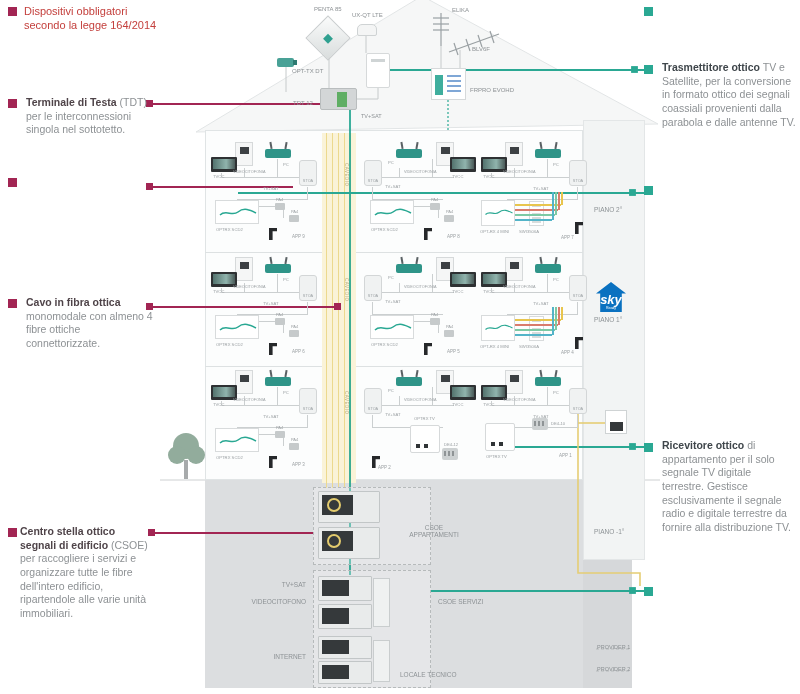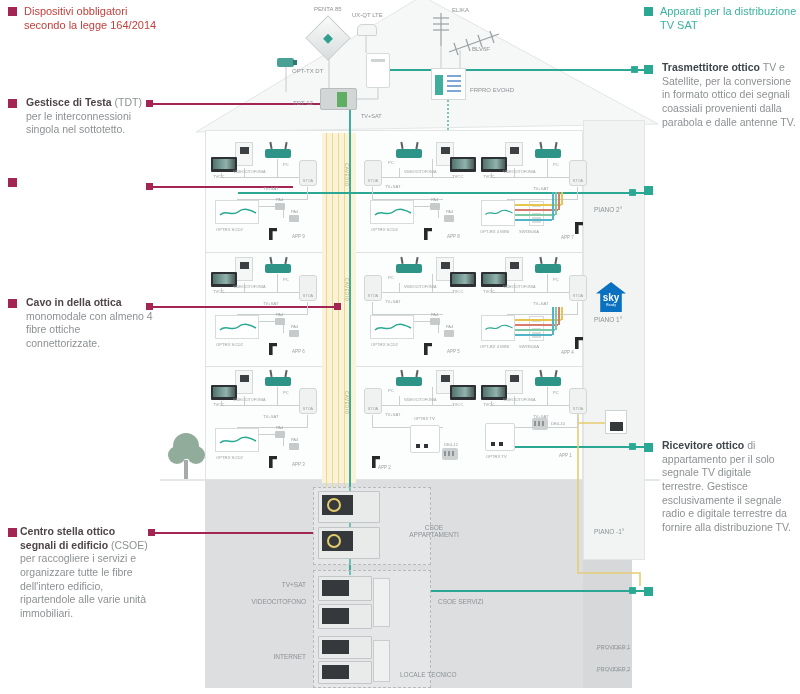--- a/index.html
+++ b/index.html
@@ -107,21 +107,21 @@
   .wave{position:absolute;left:2px;top:5px;width:40px;height:14px;}
   
   .cab{position:absolute;background:#e9ebeb;border:1px solid #c2c6c7;border-radius:1px;}
   .cab::before{content:"";position:absolute;left:3px;top:3px;width:52%;height:68%;background:#35393b;}
   .cab.coil::after{content:"";position:absolute;left:8px;top:6px;width:10px;height:10px;border:2px solid #e3cb6d;border-radius:50%;}
   .door{position:absolute;background:#eff1f1;border:1px solid #c9cdce;}
   
   .sky{position:absolute;left:596px;top:282px;width:30px;height:30px;background:#0a71c0;
        clip-path:polygon(50% 0,100% 38%,86% 38%,86% 100%,14% 100%,14% 38%,0 38%);
        color:#fff;text-align:center;}
-  .sky b{display:block;margin-top:11px;font-size:10px;line-height:1;}
+  .sky b{display:block;margin-top:11px;font-style:italic;font-size:13px;line-height:1;}
   .sky i{display:block;font-style:normal;font-size:3.5px;}
   svg.layer{position:absolute;left:0;top:0;pointer-events:none;}
 </style>
 </head>
 <body>
 
 <div id="canvas">
 
   <svg class="layer" width="800" height="694">
     <polygon points="196,132 422,-4 658,124" fill="#f6f7f7" stroke="#e2e5e6"></polygon>
@@ -205,27 +205,26 @@
       <rect x="184" y="460" width="4" height="19" fill="#a7aaab"></rect>
       <circle cx="186" cy="446" r="13" fill="#92ac9c"></circle>
       <circle cx="177" cy="455" r="9" fill="#92ac9c"></circle>
         <circle cx="196" cy="455" r="9" fill="#92ac9c"></circle>
     </g>
   </svg>
 
   <span class="sq" style="left:8px;top:7px;background:#a22553"></span>
   <div class="legend" style="left:24px;top:4px;width:142px;color:#c4403d">Dispositivi obbligatori secondo la legge 164/2014</div>
   <span class="sq" style="left:644px;top:7px;background:#2aa893"></span>
-  <div class="legend" style="left:660px;top:4px;width:138px;color:#3bb3a0">Apparati per la distribuzione TV SAT</div>
 
   <span class="sq" style="left:8px;top:99px;background:#a22553"></span>
-  <div class="ann l" style="left:26px;top:96px;width:128px"><span class="ttl">Gestisce di Testa</span> <span>(TDT) per le interconnessioni singola nel sottotetto.</span></div>
+  <div class="ann l" style="left:26px;top:96px;width:128px"><span class="ttl">Terminale di Testa</span> <span>(TDT) per le interconnessioni singola nel sottotetto.</span></div>
   <span class="sq" style="left:8px;top:178px;background:#a22553"></span>
   <span class="sq" style="left:8px;top:299px;background:#a22553"></span>
-  <div class="ann l" style="left:26px;top:296px;width:130px"><span class="ttl">Cavo in della ottica</span> <span>monomodale con almeno 4 fibre ottiche connettorizzate.</span></div>
+  <div class="ann l" style="left:26px;top:296px;width:130px"><span class="ttl">Cavo in fibra ottica</span> <span>monomodale con almeno 4 fibre ottiche connettorizzate.</span></div>
   <span class="sq" style="left:8px;top:528px;background:#a22553"></span>
   <div class="ann l" style="left:20px;top:525px;width:132px"><span class="ttl">Centro stella ottico segnali di edificio</span> <span>(CSOE) per raccogliere i servizi e organizzare tutte le fibre dell'intero edificio, ripartendole alle varie unità immobiliari.</span></div>
 
   <span class="sq" style="left:644px;top:65px;background:#2aa893"></span>
   <div class="ann r" style="left:662px;top:61px;width:134px"><span class="ttl">Trasmettitore ottico</span> <span>TV e Satellite, per la conversione in formato ottico dei segnali coassiali provenienti dalla parabola e dalle antenne TV.</span></div>
   <span class="sq" style="left:644px;top:186px;background:#2aa893"></span>
   <span class="sq" style="left:644px;top:443px;background:#2aa893"></span>
   <div class="ann r" style="left:662px;top:439px;width:134px"><span class="ttl">Ricevitore ottico</span> <span>di appartamento per il solo segnale TV digitale terrestre. Gestisce esclusivamente il segnale radio e digitale terrestre da fornire alla distribuzione TV.</span></div>
   <span class="sq" style="left:644px;top:587px;background:#2aa893"></span>
 

